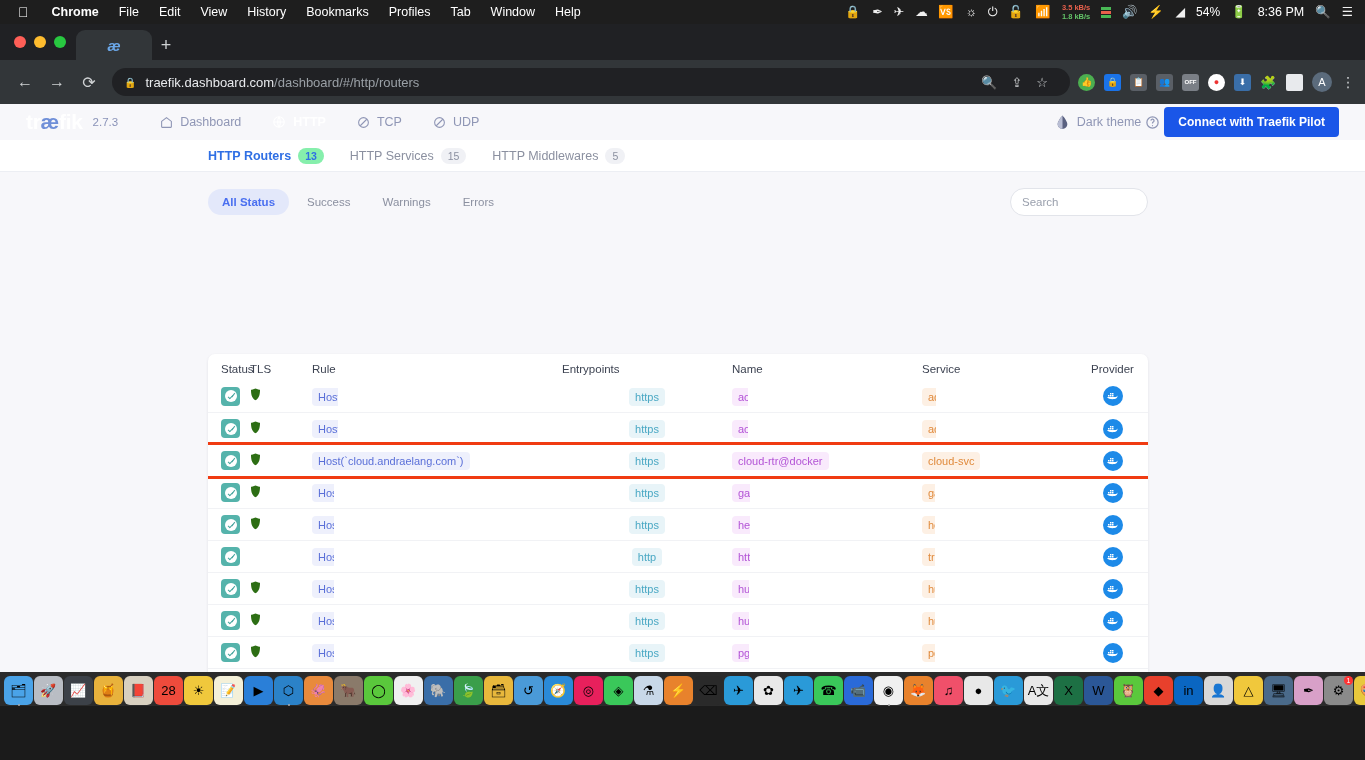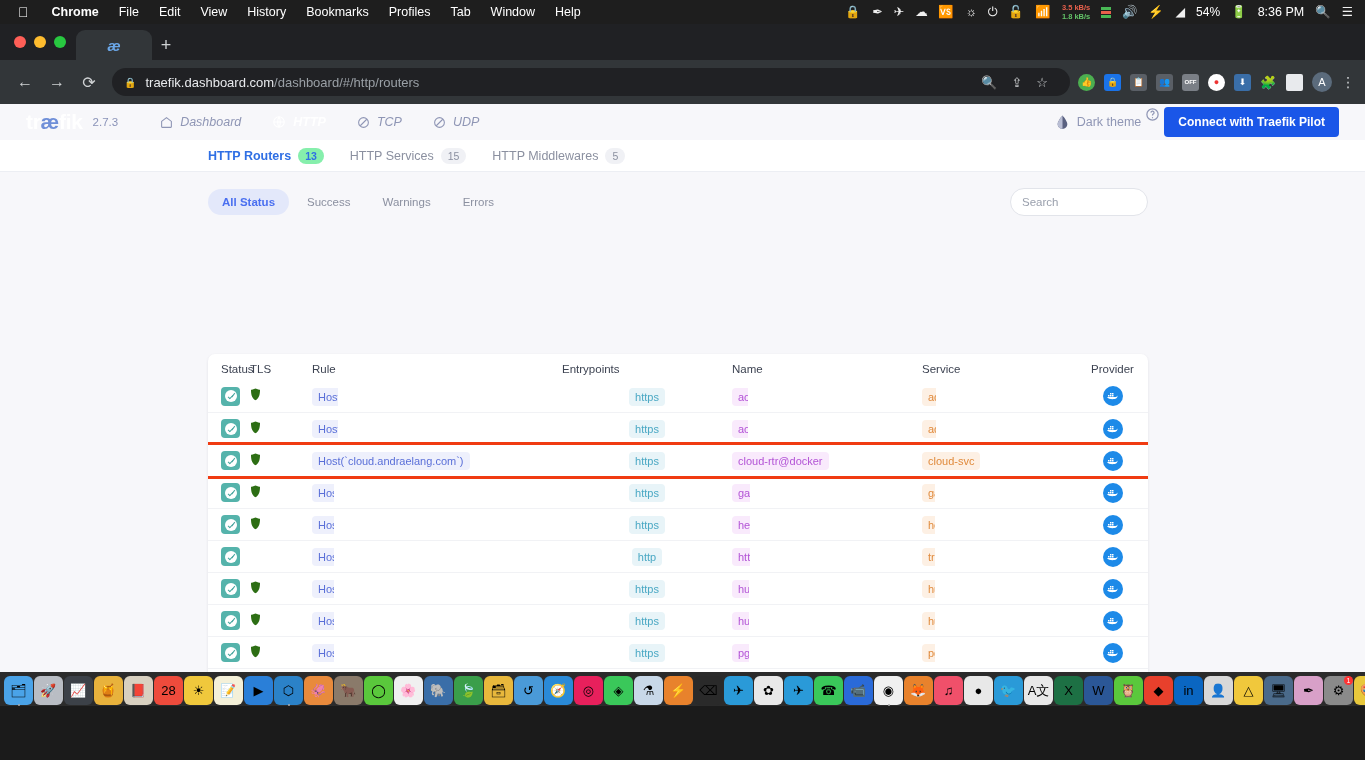--- a/index.html
+++ b/index.html
@@ -51,26 +51,26 @@
   .avatar { width:20px; height:20px; border-radius:50%; background:#5b6b7c; color:#fff;
             font-size:11px; display:flex; align-items:center; justify-content:center; }
   .kebab { color:#cfd2d4; font-size:14px; letter-spacing:0; width:14px; text-align:center; }
 
   
   .page { height:602px; background:#f7f7fa; overflow:hidden; position:relative; }
   .tk-header { height:36px; background:#0d133; display:flex; align-items:center; padding:0 26px; }
   .logo { font-size:21px; color:#fff; font-weight:600; letter-spacing:-.3px; }
   .logo .ae { color:#6f8fd8; }
   .ver { color:#8a93b8; font-size:11.5px; margin-left:10px; }
-  .tk-nav { display:flex; align-items:center; gap:3px; margin-left:28px;font-style:italic; }
+  .tk-nav { display:flex; align-items:center; gap:3px; margin-left:28px; }
   .nv { display:flex; align-items:center; gap:7px; padding:0 14px; height:36px;
         color:#8f96b5; font-size:12.5px; }
   .nv.on { color:#fff; font-weight:bold; }
   .nv svg { display:block; }
-  .tk-right { margin-left:auto; display:flex; gap:4px; }
+  .tk-right { margin-left:auto; display:flex; align-items:center; gap:4px; }
   .theme { display:flex; align-items:center; gap:8px; color:#8f96b5; font-size:12.5px; }
   .pilot { background:#1a56e8; color:#fff; font-size:12px; font-weight:bold;
            padding:8px 14px; border-radius:4px; }
 
   .tabbar { height:32px; background:#fff; display:flex; align-items:flex-start;
             padding:0 0 0 208px; border-bottom:1px solid #eceef3; }
   .tb { display:flex; align-items:center; gap:7px; height:32px; margin-right:26px;
         color:#8b90a0; font-size:12.5px; }
   .tb.on { color:#2f6fe4; font-weight:bold; }
   .cnt { background:#f0f1f5; color:#8b90a0; font-size:10.5px; border-radius:9px; padding:2px 7px; }

